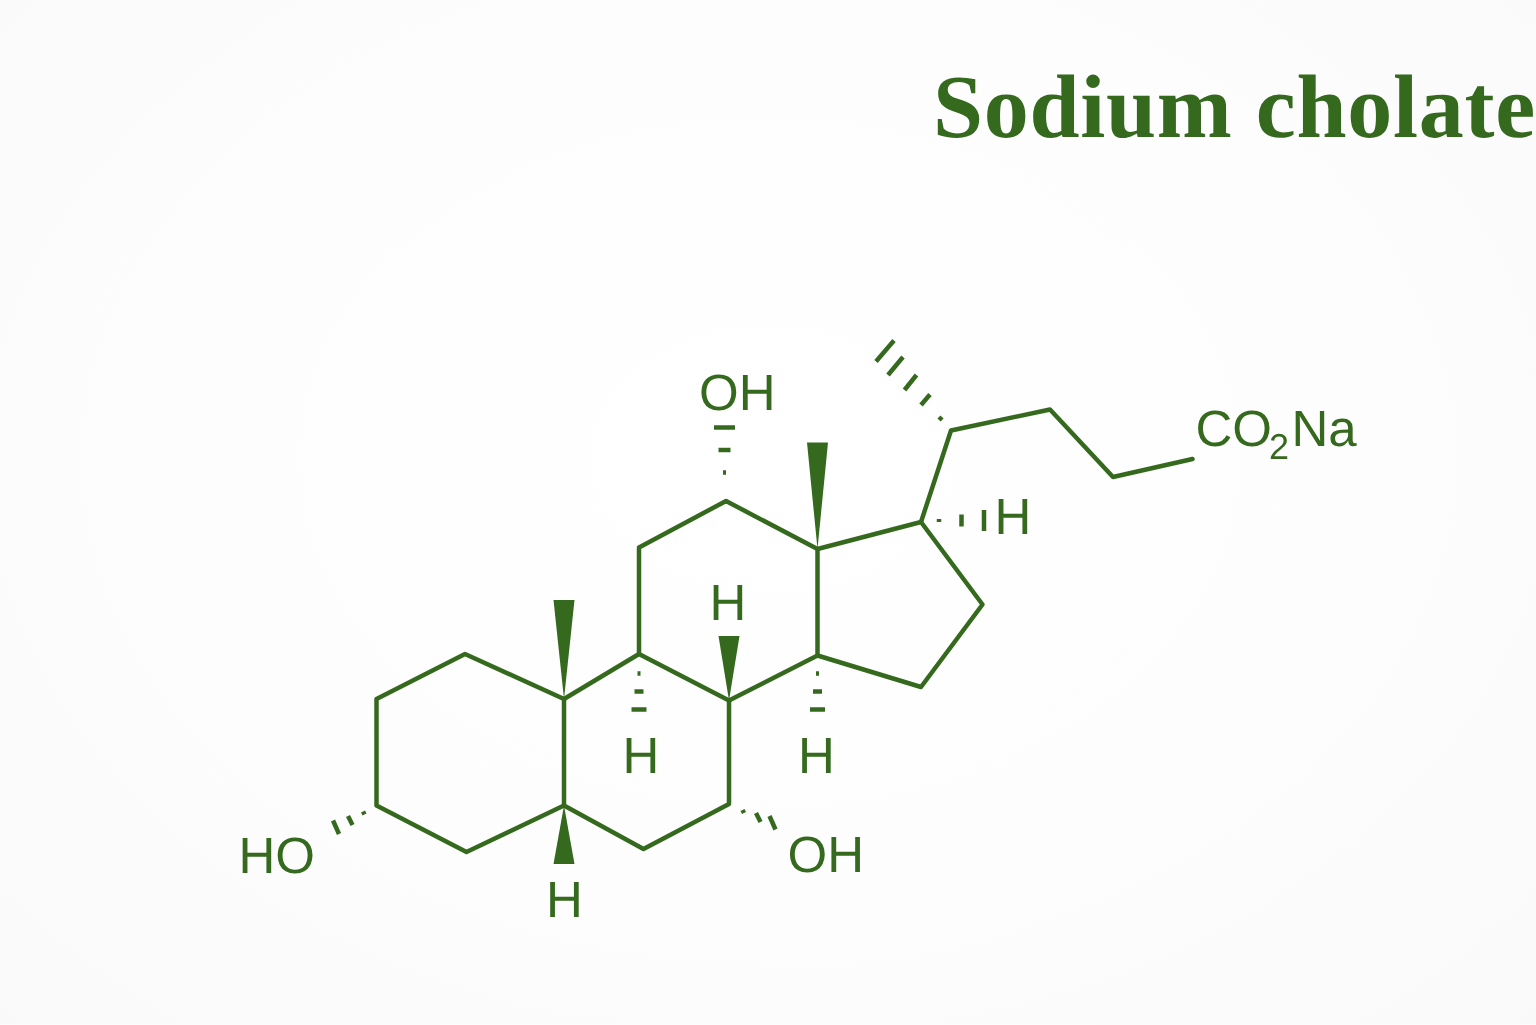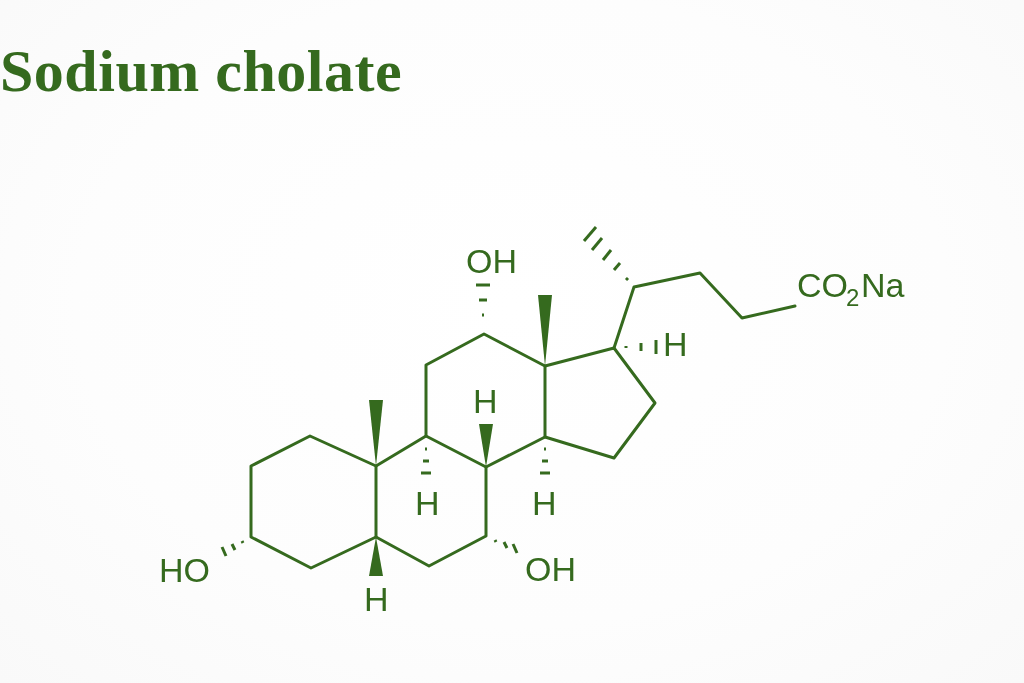--- a/index.html
+++ b/index.html
@@ -14,21 +14,21 @@
       position: relative;
       width: 1024px;
       height: 683px;
       background: radial-gradient(ellipse at 50% 45%, #ffffff 0%, #fdfdfd 60%, #f9f9f9 100%);
     }
     .title {
       position: absolute;
       left: 0;
       top: 36px;
       width: 1024px;
-      text-align: left;
+      text-align: right;
       font-family: "Liberation Serif", "DejaVu Serif", serif;
       font-weight: bold;
       font-size: 60px;
       line-height: 70px;
       color: #356a1e;
       letter-spacing: 0.5px;
     }
     svg.structure {
       position: absolute;
       left: 0;

